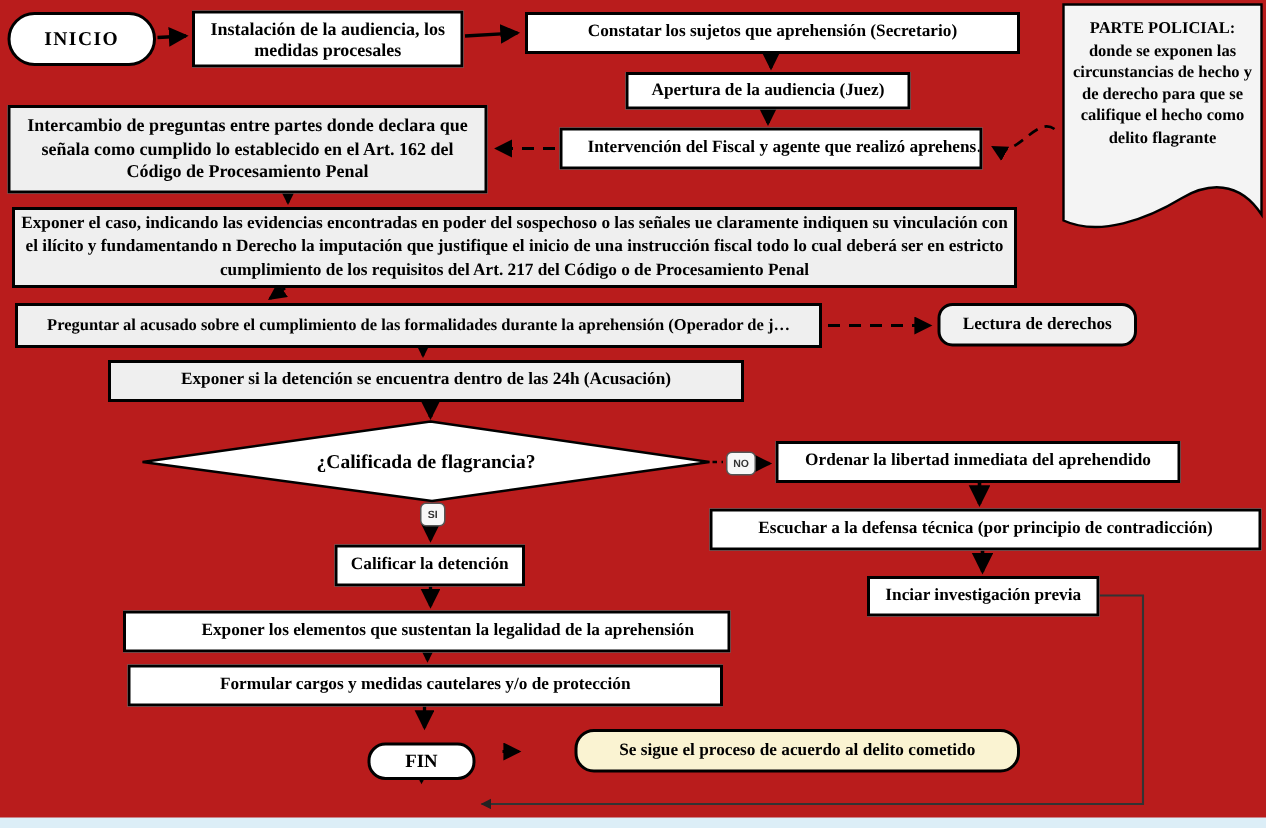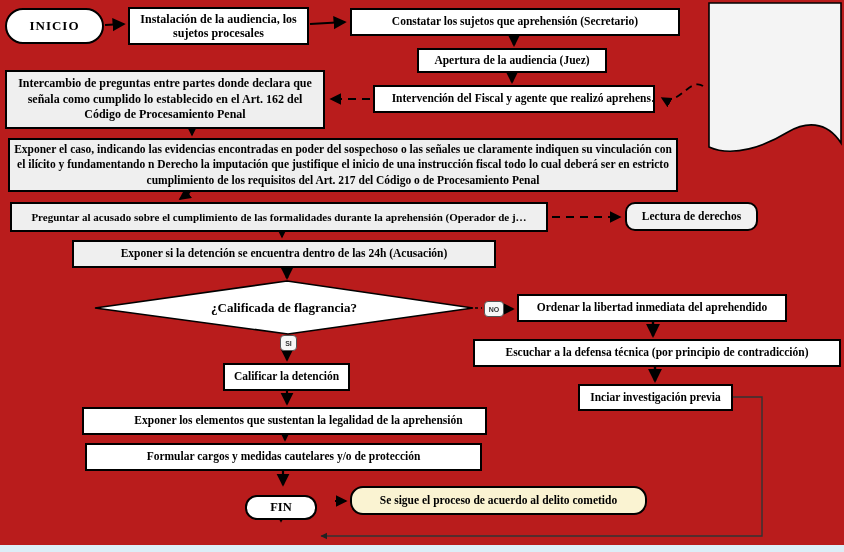--- a/index.html
+++ b/index.html
@@ -7,21 +7,21 @@
           font-family:"Liberation Serif",serif;}
   svg.layer{position:absolute;left:0;top:0;width:844px;height:552px;}
   .node{position:absolute;box-sizing:border-box;border:2px solid #000;background:#fff;
         display:flex;align-items:center;justify-content:center;text-align:center;
         font-weight:bold;color:#000;font-size:12px;line-height:1.18;padding:1px 4px;z-index:2;}
   .gray{background:#efefef;}
   .term{border-radius:18px;}
   .round{border-radius:10px;}
   .nowrap{white-space:nowrap;font-size:11.5px;overflow:hidden;}
   .multiline{font-size:11.5px;line-height:1.32;}
-  .note{background:#faf3d2;border-radius:13px;border-width:2px;}
+  .note{background:#faf3d2;border-radius:13px;border-width:2px;margin-left:33px;}
   .doc-text{position:absolute;z-index:2;font-weight:bold;text-align:center;
             font-size:11px;line-height:1.32;color:#000;}
   .tag{position:absolute;z-index:3;font-family:"Liberation Sans",sans-serif;font-size:7px;
        font-weight:bold;color:#333;border:1px solid #555;border-radius:4px;background:#f7f7f7;
        padding:1px 2px;line-height:1;display:flex;align-items:center;justify-content:center;}
   .diamond-label{position:absolute;z-index:2;font-weight:bold;font-size:13px;text-align:center;}
   .stripe{position:absolute;left:0;bottom:0;width:844px;height:7px;background:#dceef7;z-index:1;}
 </style>
 </head>
 <body>
@@ -70,35 +70,36 @@
 
   <div class="node term" style="left:5px;top:8px;width:99px;height:36px;font-size:13px;letter-spacing:1px;">
       <span>INICIO</span>
     </div>
 
   <div class="node term" style="left:245px;top:495px;width:72px;height:25px;font-size:12.5px;border-radius:12px;">
       <span>FIN</span>
     </div>
 
   <div class="node" style="left:128px;top:7px;width:181px;height:38px;">
-      <span>Instalación de la audiencia, los sujetos procesales</span>
+      <span>Instalación de la audiencia, los medidas procesales</span>
     </div>
 
   <div class="node nowrap" style="left:350px;top:8px;width:330px;height:28px;">
       <span>Constatar los sujetos que aprehensión (Secretario)</span>
     </div>
 
   <div class="node nowrap" style="left:417px;top:48px;width:190px;height:25px;">
       <span>Apertura de la audiencia (Juez)</span>
     </div>
 
   <div class="node nowrap" style="left:373px;top:85px;width:282px;height:28px;padding-left:30px;">
       <span>Intervención del Fiscal y agente que realizó aprehens…</span>
     </div>
 
+  <div class="doc-text" style="left:712px;top:12px;width:126px;"><span>PARTE POLICIAL: donde se exponen las circunstancias de hecho y de derecho para que se califique el hecho como delito flagrante</span></div>
 
   <div class="node gray multiline" style="left:5px;top:70px;width:320px;height:59px;font-size:12px;">
       <span>Intercambio de preguntas entre partes donde declara que señala como cumplido lo establecido en el Art. 162 del Código de Procesamiento Penal</span>
     </div>
 
   <div class="node gray multiline" style="left:8px;top:138px;width:670px;height:54px;">
       <span>Exponer el caso, indicando las evidencias encontradas en poder del sospechoso o las señales ue claramente indiquen su vinculación con el ilícito y fundamentando n Derecho la imputación que justifique el inicio de una instrucción fiscal todo lo cual deberá ser en estricto cumplimiento de los requisitos del Art. 217 del Código o de Procesamiento Penal</span>
     </div>
 
   <div class="node gray nowrap" style="left:10px;top:202px;width:538px;height:30px;font-size:11px;">

